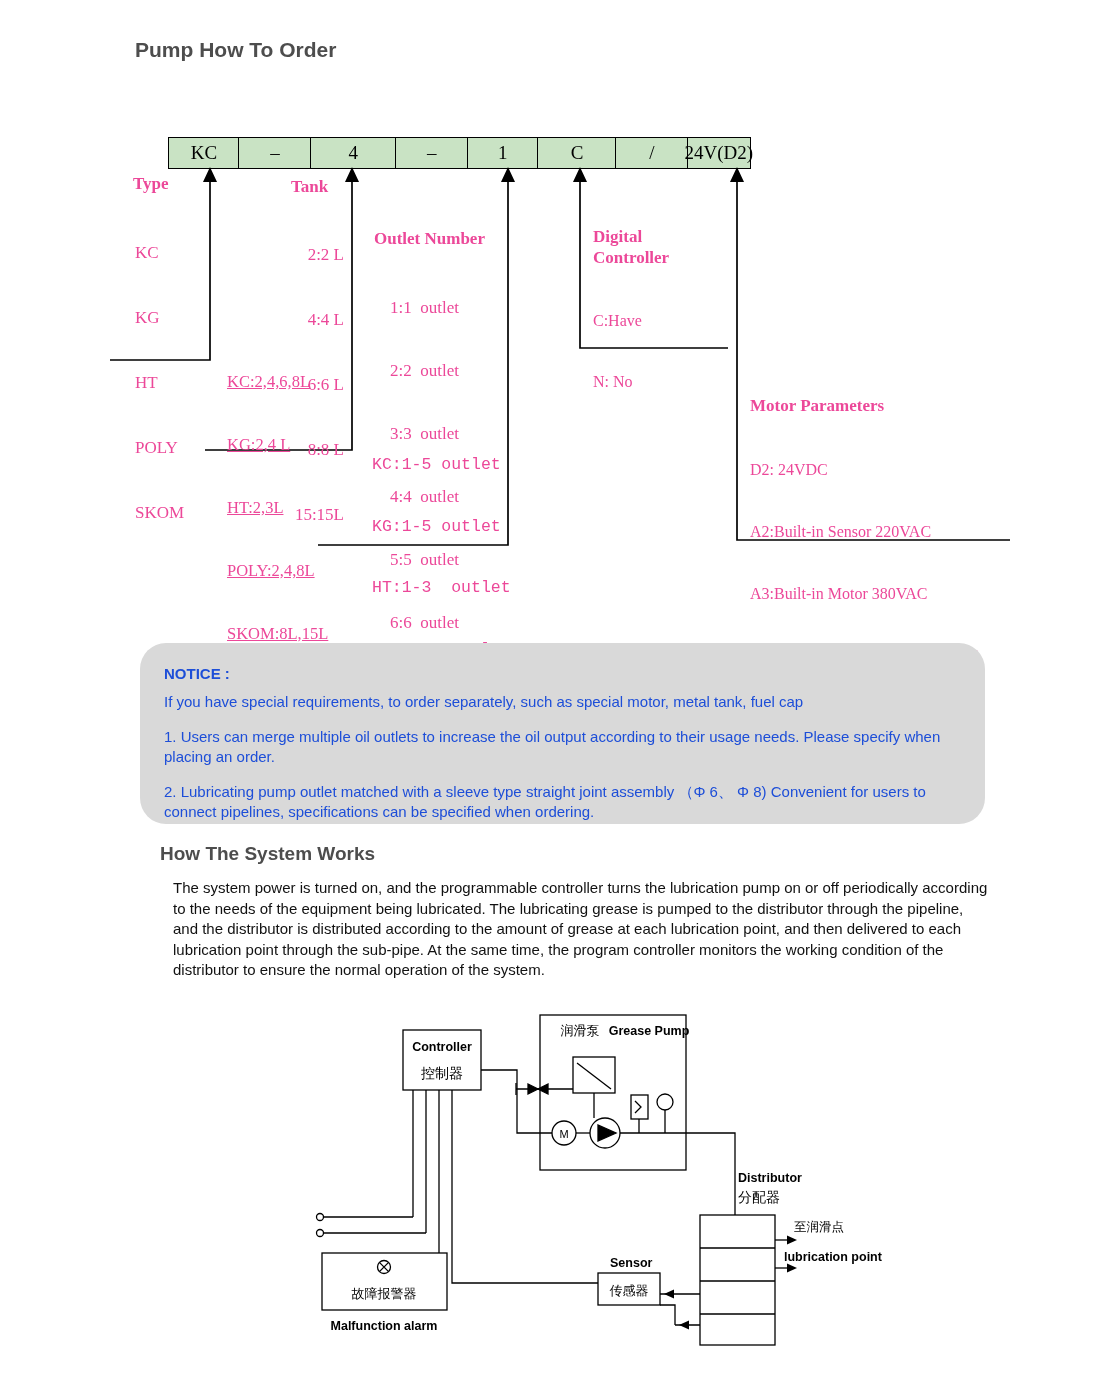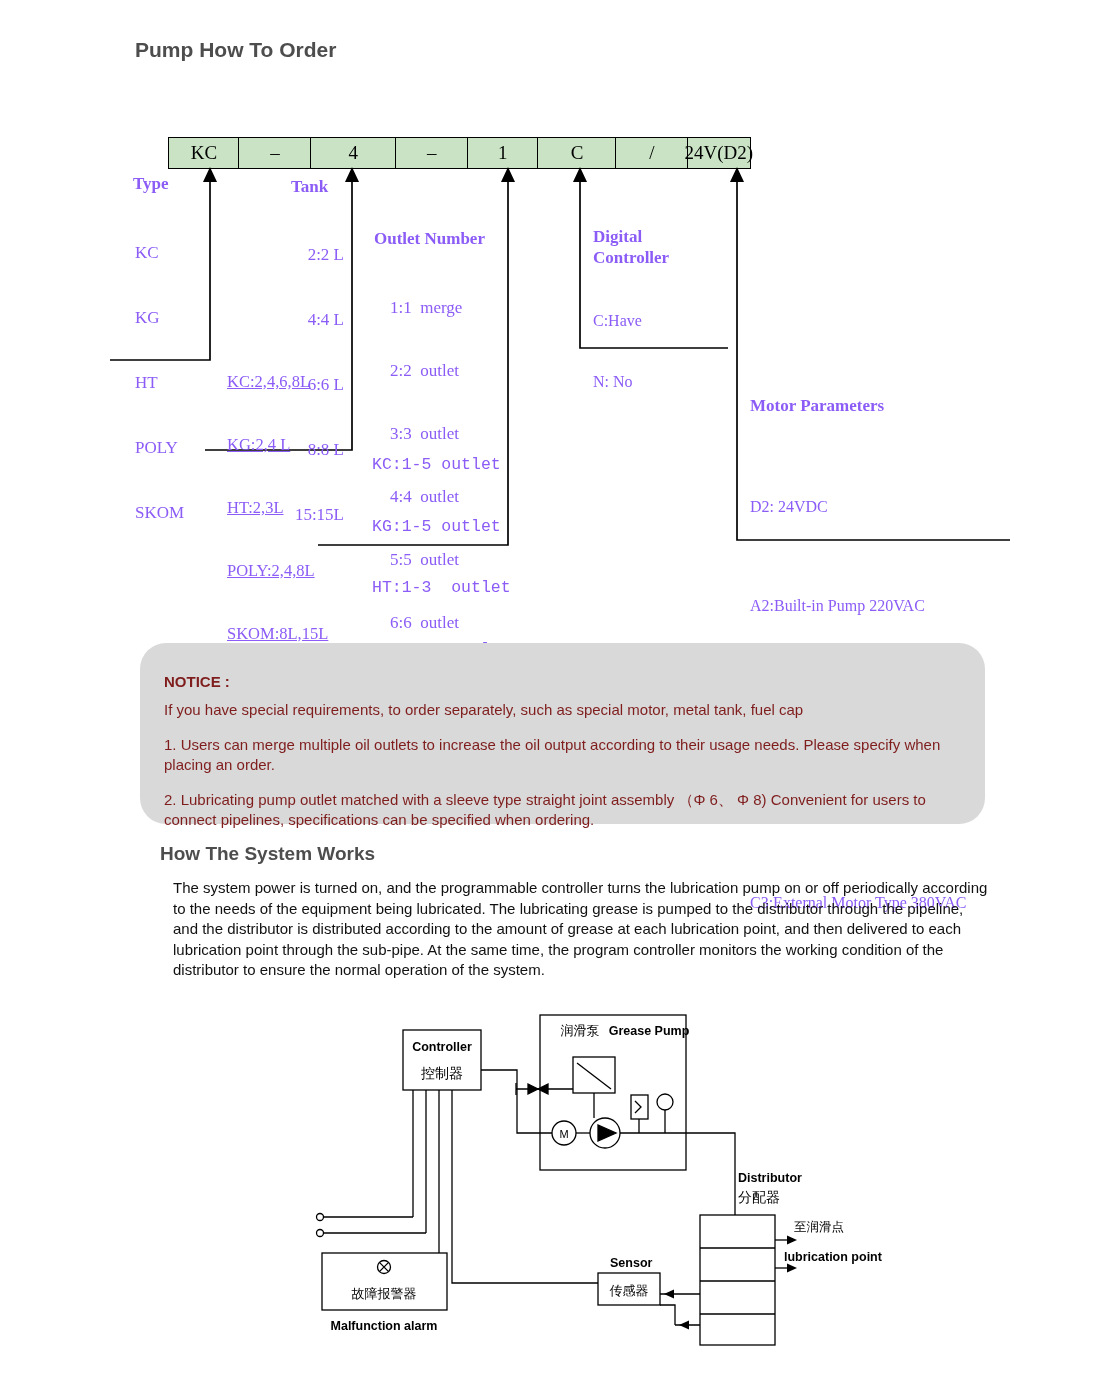--- a/index.html
+++ b/index.html
@@ -9,36 +9,36 @@
 
   .page-title { position:absolute; left:135px; top:38px; font-size:21px; font-weight:bold; color:#4d4d4d; }
 
   
   .code-row { position:absolute; left:168px; top:137px; display:flex; }
   .code-box { height:32px; border:1.6px solid #000; margin-left:-1.6px;
               background:#c9e3c4; display:flex; align-items:center; justify-content:center;
               font-family:"Liberation Serif", serif; font-size:19px; color:#000; }
   .code-box:first-child { margin-left:0; }
 
-  .serif { font-family:"Liberation Serif", serif; color:#8b5cf6; }
+  .serif { font-family:"Liberation Serif", serif; color:#ec4899; }
   .grp-label { position:absolute; font-weight:bold; font-size:17px; white-space:pre; }
   .grp-list  { position:absolute; font-size:17px; white-space:pre; }
   .grp-list div { line-height:25px; height:25px; }
   .list-tanknotes div { line-height:23px; height:23px; font-size:16.5px;text-decoration:underline; }
   .list-outlet div { line-height:23px; height:23px; }
   .list-outletnotes div { line-height:21.5px; height:21.5px; font-size:16.5px;font-family:Liberation Mono, monospace; }
   .list-ctrl div { line-height:21px; height:21px; font-size:16px; }
-  .list-motor div { line-height:22px; height:22px; font-size:16px;margin-top:37px; }
+  .list-motor div { line-height:22px; height:22px; font-size:16px; }
 
   .lines-overlay, .diagram { position:absolute; pointer-events:none; }
   .lines-overlay { left:0; top:0; }
   .diagram { left:280px; top:1005px; }
 
   .notice { position:absolute; left:140px; top:643px; width:845px; height:181px;
-            background:#d9d9d9; border-radius:26px; padding:30px 24px; font-size:15px; color:#7f1d1d; }
+            background:#d9d9d9; border-radius:26px; padding:22px 24px; font-size:15px; color:#1d4ed8; }
   .notice .n-title { font-weight:bold; margin-bottom:10px; font-size:15px; }
   .notice p { line-height:20px; margin-bottom:15px; }
 
   .section-title { position:absolute; left:160px; top:843px; font-size:19px; font-weight:bold; color:#4d4d4d; }
   .body-text { position:absolute; left:173px; top:878px; width:818px; font-size:15px; line-height:20.5px; }
 
   .diagram text { font-family:"Liberation Sans", sans-serif; fill:#000; }
 </style>
 </head>
 <body>
@@ -95,21 +95,21 @@
   <div class="serif grp-list list-tanknotes" style="left:227px;top:330px">
     <div>KC:2,4,6,8L</div>
     <div>KG:2,4 L</div>
     <div>HT:2,3L</div>
     <div>POLY:2,4,8L</div>
     <div>SKOM:8L,15L</div>
   </div>
 
   <div class="serif grp-label" style="left:374px;top:229px">Outlet Number</div>
   <div class="serif grp-list list-outlet" style="left:390px;top:256px">
-    <div>1:1  merge</div>
+    <div>1:1  outlet</div>
     <div>2:2  outlet</div>
     <div>3:3  outlet</div>
     <div>4:4  outlet</div>
     <div>5:5  outlet</div>
     <div>6:6  outlet</div>
   </div>
   <div class="serif grp-list list-outletnotes" style="left:372px;top:414px">
     <div>KC:1-5 outlet</div>
     <div>KG:1-5 outlet</div>
     <div>HT:1-3  outlet</div>
@@ -119,21 +119,21 @@
 
   <div class="serif grp-label" style="left:593px;top:226px;width:92px;white-space:normal;line-height:21px">Digital Controller</div>
   <div class="serif grp-list list-ctrl" style="left:593px;top:270px">
     <div>C:Have</div>
     <div>N: No</div>
   </div>
 
   <div class="serif grp-label" style="left:750px;top:396px">Motor Parameters</div>
   <div class="serif grp-list list-motor" style="left:750px;top:419px">
     <div>D2: 24VDC</div>
-    <div>A2:Built-in Pump 220VAC</div>
+    <div>A2:Built-in Sensor 220VAC</div>
     <div>A3:Built-in Motor 380VAC</div>
     <div>C2:External  Motor  Type  220VAC</div>
     <div>C3:External Motor Type 380VAC</div>
   </div>
 
   <div class="notice">
     <div class="n-title">NOTICE :</div>
     <p>If you have special requirements, to order separately, such as special motor, metal tank, fuel cap</p>
     <p>1. Users can merge multiple oil outlets to increase the oil output according to their usage needs. Please specify when placing an order.</p>
     <p>2. Lubricating pump outlet matched with a sleeve type straight joint assembly （Φ 6、 Φ 8) Convenient for users to connect pipelines, specifications can be specified when ordering.</p>

